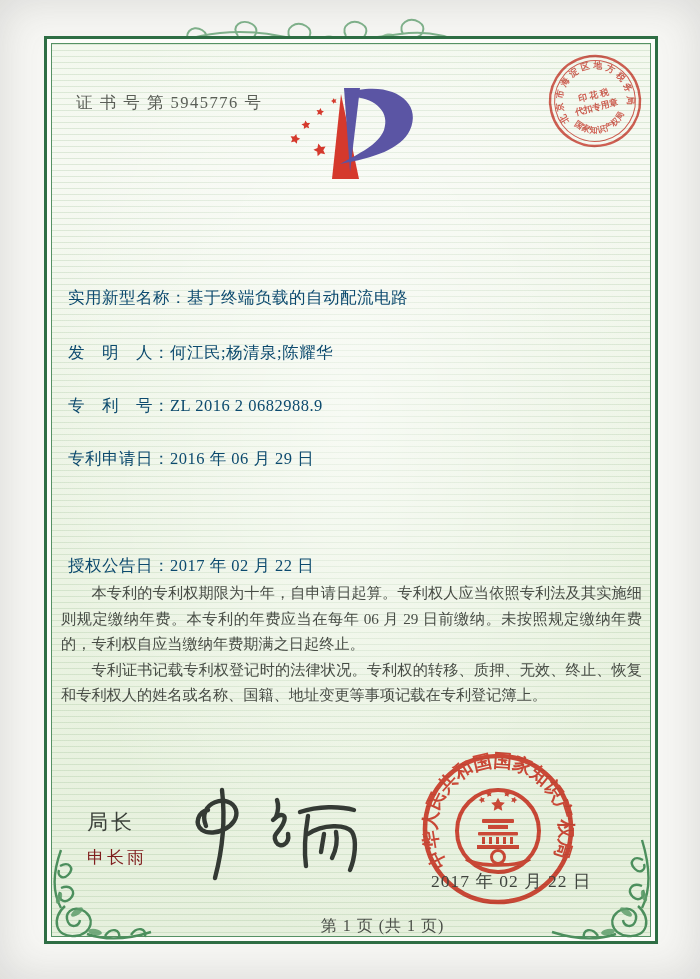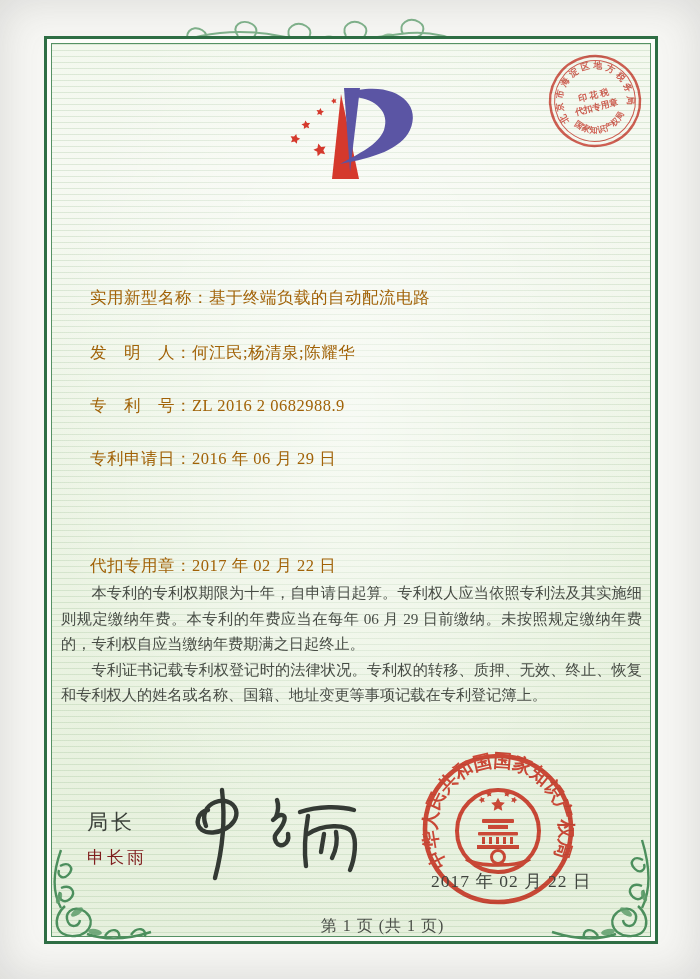--- a/index.html
+++ b/index.html
@@ -29,21 +29,21 @@
   }
   .logo { position:absolute; left:280px; top:82px; width:152px; height:104px; }
   .tax-stamp {
     position:absolute; left:548px; top:54px; width:94px; height:94px;
     transform:rotate(-14deg); opacity:0.88; mix-blend-mode:multiply;
   }
   .cert-title {
     position:absolute; left:0; top:190px; width:700px; text-align:center;
     font-size:35px; font-weight:700; letter-spacing:7px; color:#4b524c;
   }
-  .field-row { position:absolute; left:90px; font-size:16.5px; color:#a16207; white-space:nowrap; }
+  .field-row { position:absolute; left:68px; font-size:16.5px; color:#0c4a6e; white-space:nowrap; }
   .field-label { letter-spacing:0.5px; }
   .field-value { letter-spacing:0.5px; }
   .body-paragraphs {
     position:absolute; left:61px; top:580px; width:581px;
     font-size:15.2px; line-height:25.5px; color:#474c45; text-align:justify;
   }
   .body-paragraphs p { text-indent:2em; }
   .director-title { position:absolute; left:87px; top:808px; font-size:21px; color:#3b403a; letter-spacing:3px; }
   .director-name  { position:absolute; left:87px; top:846px; font-size:17px; color:#7f1d1d; letter-spacing:3px; }
   .signature { position:absolute; left:178px; top:786px; width:195px; height:104px; }
@@ -119,20 +119,21 @@
       <path d="M40 96 C 60 103, 82 101, 104 94"></path>
       <path d="M58 98 C 64 89, 74 91, 72 100"></path>
     </g>
     <g fill="#5f9e6c" opacity="0.85">
       <ellipse cx="30" cy="74" rx="7" ry="3" transform="rotate(-35 30 74)"></ellipse>
       <ellipse cx="48" cy="94" rx="7" ry="3" transform="rotate(10 48 94)"></ellipse>
       <ellipse cx="12" cy="58" rx="6" ry="2.6" transform="rotate(-70 12 58)"></ellipse>
     </g>
   </svg>
 
+  <div class="cert-number">证 书 号 第 5945776 号</div>
 
   <svg class="logo" viewBox="0 0 152 104">
     <path d="M61 12 L 79 97 L 52 97 Z" fill="#d5392d"></path>
     <path d="M64 6 L 80 6 L 70 90 Z" fill="#5b55a4"></path>
     <path d="M78 8 C 116 1, 142 22, 130 48 C 121 67, 94 76, 60 82 C 80 71, 98 63, 104 48 C 110 31, 97 17, 74 15 Z" fill="#5b55a4"></path>
     <g fill="#d5392d">
       <path transform="translate(40,68) scale(0.66) rotate(-15)" d="M0,-10 L2.94,-4.05 L9.51,-3.09 L4.76,1.55 L5.88,8.09 L0,5 L-5.88,8.09 L-4.76,1.55 L-9.51,-3.09 L-2.94,-4.05 Z"></path>
       <path transform="translate(15,57) scale(0.52) rotate(14)" d="M0,-10 L2.94,-4.05 L9.51,-3.09 L4.76,1.55 L5.88,8.09 L0,5 L-5.88,8.09 L-4.76,1.55 L-9.51,-3.09 L-2.94,-4.05 Z"></path>
       <path transform="translate(26,43) scale(0.46) rotate(-8)" d="M0,-10 L2.94,-4.05 L9.51,-3.09 L4.76,1.55 L5.88,8.09 L0,5 L-5.88,8.09 L-4.76,1.55 L-9.51,-3.09 L-2.94,-4.05 Z"></path>
       <path transform="translate(40,30) scale(0.4) rotate(10)" d="M0,-10 L2.94,-4.05 L9.51,-3.09 L4.76,1.55 L5.88,8.09 L0,5 L-5.88,8.09 L-4.76,1.55 L-9.51,-3.09 L-2.94,-4.05 Z"></path>
@@ -164,21 +165,21 @@
   <div class="field-row" style="top:342px">
     <span class="field-label">发　明　人：</span><span class="field-value">何江民;杨清泉;陈耀华</span>
   </div>
   <div class="field-row" style="top:395px">
     <span class="field-label">专　利　号：</span><span class="field-value">ZL 2016 2 0682988.9</span>
   </div>
   <div class="field-row" style="top:448px">
     <span class="field-label">专利申请日：</span><span class="field-value">2016 年 06 月 29 日</span>
   </div>
   <div class="field-row" style="top:555px">
-    <span class="field-label">代扣专用章：</span><span class="field-value">2017 年 02 月 22 日</span>
+    <span class="field-label">授权公告日：</span><span class="field-value">2017 年 02 月 22 日</span>
   </div>
 
   <div class="body-paragraphs">
     <p>本专利的专利权期限为十年，自申请日起算。专利权人应当依照专利法及其实施细则规定缴纳年费。本专利的年费应当在每年 06 月 29 日前缴纳。未按照规定缴纳年费的，专利权自应当缴纳年费期满之日起终止。</p>
     <p>专利证书记载专利权登记时的法律状况。专利权的转移、质押、无效、终止、恢复和专利权人的姓名或名称、国籍、地址变更等事项记载在专利登记簿上。</p>
   </div>
 
   <div class="director-title">局长</div>
   <div class="director-name">申长雨</div>
 

